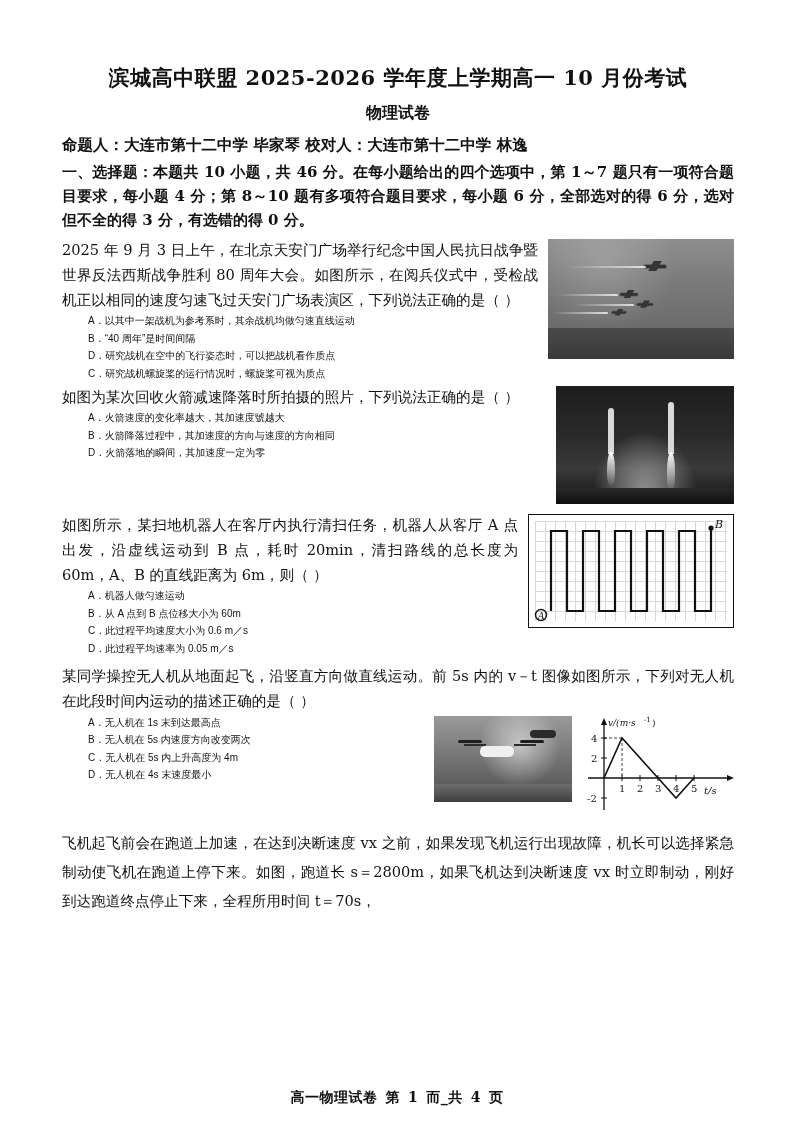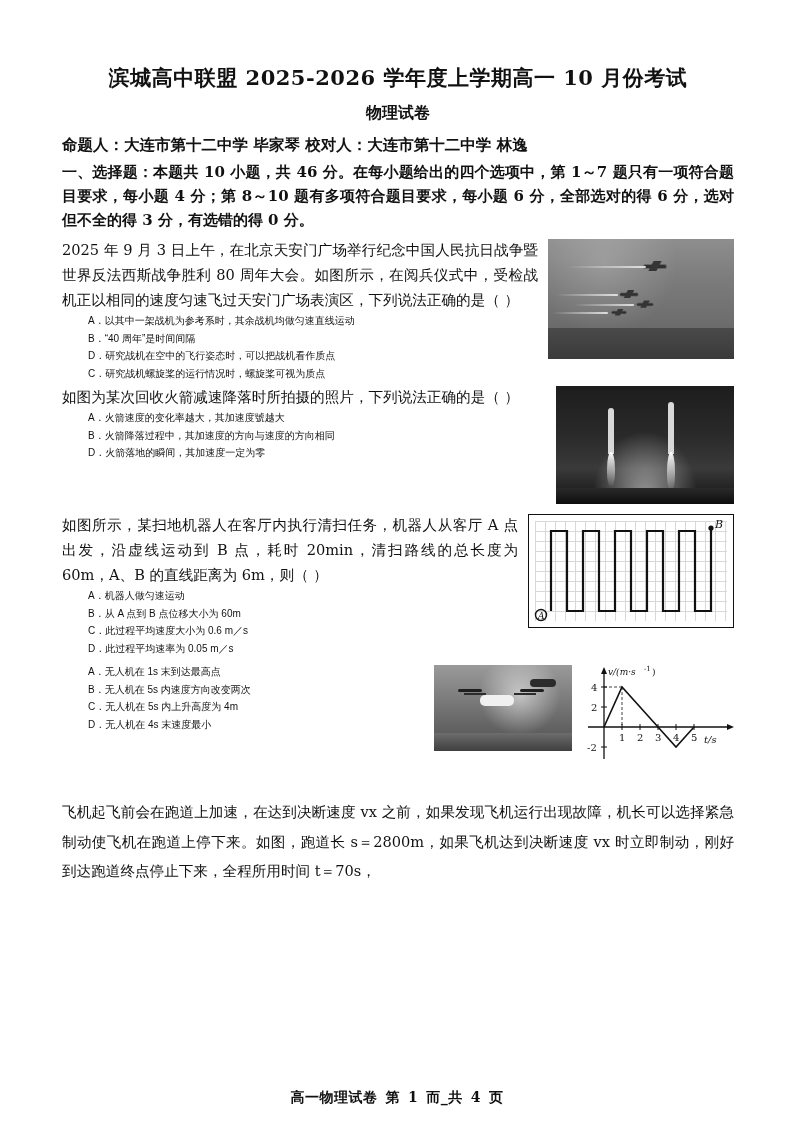--- a/index.html
+++ b/index.html
@@ -257,20 +257,21 @@
       </div>
       <div class="stem">如图所示，某扫地机器人在客厅内执行清扫任务，机器人从客厅 A 点出发，沿虚线运动到 B 点，耗时 20min，清扫路线的总长度为 60m，A、B 的直线距离为 6m，则（    ）</div>
       <div class="opt">A．机器人做匀速运动</div>
       <div class="opt">B．从 A 点到 B 点位移大小为 60m</div>
       <div class="opt">C．此过程平均速度大小为 0.6 m／s</div>
       <div class="opt">D．此过程平均速率为 0.05 m／s</div>
     </div>
     <div class="clear"></div>
 
     <div class="q" style="margin-top:4px;">
+      <div class="stem">某同学操控无人机从地面起飞，沿竖直方向做直线运动。前 5s 内的 v－t 图像如图所示，下列对无人机在此段时间内运动的描述正确的是（    ）</div>
       <div style="position:relative;">
         <div style="float:right; width:300px; display:flex; align-items:flex-start; gap:6px; margin:2px 0 0 8px;">
           <div>
             <div class="photo photo-drone">
               <div class="drone-arm" style="left:30px;"></div>
               <div class="drone-arm" style="left:80px;"></div>
               <div class="drone-rotor" style="left:24px;"></div>
               <div class="drone-rotor" style="left:86px;"></div>
               <div class="drone-body"></div>
               <div style="position:absolute;left:96px;top:14px;width:26px;height:8px;background:#2b2b2b;border-radius:4px;"></div>
@@ -315,21 +316,21 @@
           </div>
         </div>
         <div class="opt">A．无人机在 1s 末到达最高点</div>
         <div class="opt">B．无人机在 5s 内速度方向改变两次</div>
         <div class="opt">C．无人机在 5s 内上升高度为 4m</div>
         <div class="opt">D．无人机在 4s 末速度最小</div>
       </div>
     </div>
     <div class="clear"></div>
 
-    <div class="q" style="margin-top:28px; line-height:2.0;">
+    <div class="q" style="margin-top:8px; line-height:2.0;">
       <div class="stem">飞机起飞前会在跑道上加速，在达到决断速度 vx 之前，如果发现飞机运行出现故障，机长可以选择紧急制动使飞机在跑道上停下来。如图，跑道长 s＝2800m，如果飞机达到决断速度 vx 时立即制动，刚好到达跑道终点停止下来，全程所用时间 t＝70s，</div>
     </div>
 
   </div>
 
   <div class="footer">
     <span>高一物理试卷</span><span class="sep"></span><span>第</span><span class="sep"></span><span>1</span><span class="sep"></span><span>而_共</span><span class="sep"></span><span>4</span><span class="sep"></span><span>页</span>
   </div>
 </div>
 

